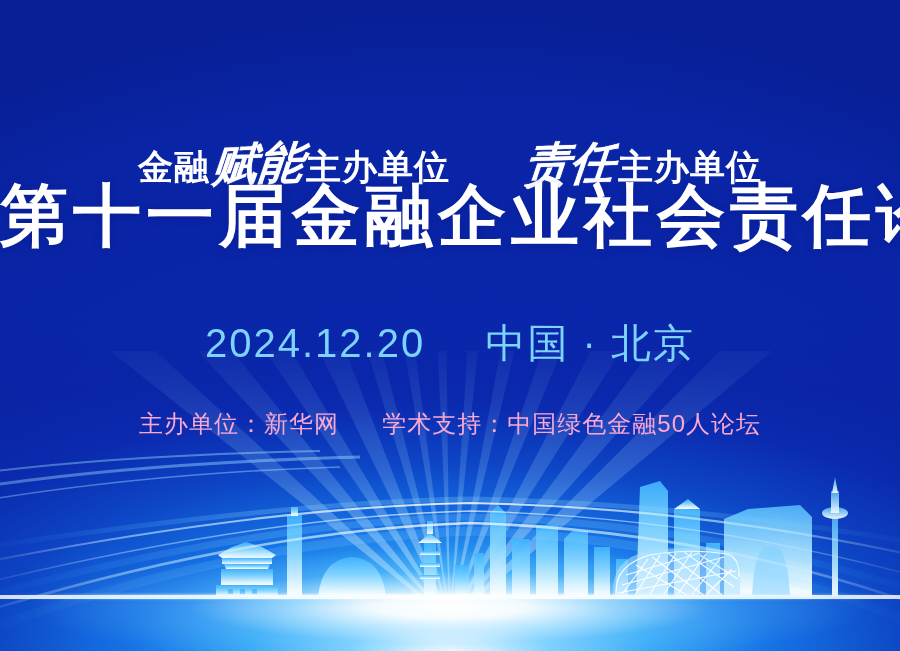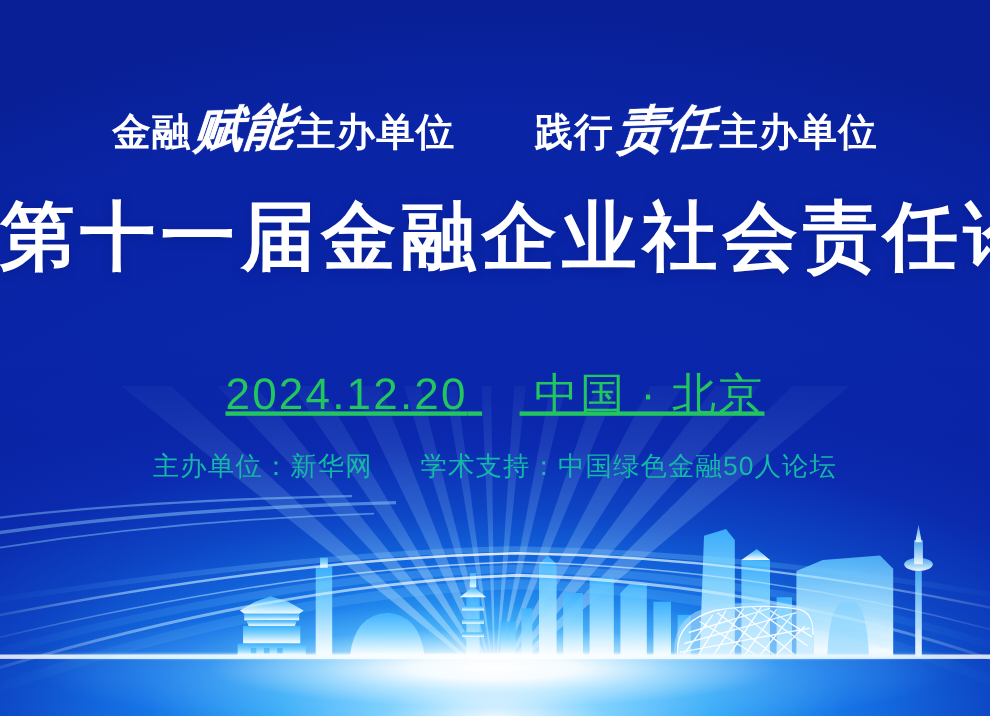--- a/index.html
+++ b/index.html
@@ -62,21 +62,21 @@
   .skyline svg{display:block;width:100%;height:100%;}
 
   
   .content{position:absolute;left:0;right:0;top:0;text-align:center;}
 
   .taglines{
     position:absolute;top:94px;left:0;right:0;
     display:flex;justify-content:center;align-items:baseline;
     gap:72px;white-space:nowrap;
   }
-  .tagline{display:flex;align-items:baseline;}
+  .tagline{display:flex;align-items:baseline;margin-top:47px;}
   .tg-plain{
     font-size:35px;font-weight:700;color:#ffffff;
     letter-spacing:1px;line-height:1;
   }
   .tg-brush{
     font-size:45px;font-weight:700;color:#ffffff;
     font-family:"DejaVu Serif","Liberation Serif",serif;
     font-style:italic;
     line-height:1;
     padding:0 3px;
@@ -86,29 +86,29 @@
   }
 
   .main-title{
     position:absolute;top:181px;left:0;right:0;
     font-size:68px;font-weight:700;color:#ffffff;
     letter-spacing:5px;line-height:1;white-space:nowrap;
     text-shadow:0 2px 10px rgba(0,20,120,.35);
   }
 
   .datecity{
-    position:absolute;top:331px;left:0;right:0;
-    font-size:40px;font-weight:400;color:#22c55e;
-    letter-spacing:2px;white-space:nowrap;text-decoration:underline;
+    position:absolute;top:316px;left:0;right:0;
+    font-size:40px;font-weight:400;color:#7dd3fc;
+    letter-spacing:2px;white-space:nowrap;
   }
   .datecity .gap{display:inline-block;width:34px;}
 
   .orgline{
     position:absolute;top:408px;left:0;right:0;
-    font-size:24px;font-weight:500;color:#14b8a6;
+    font-size:24px;font-weight:500;color:#f9a8d4;
     letter-spacing:1px;white-space:nowrap;
   }
   .orgline .gap{display:inline-block;width:28px;}
 </style>
 </head>
 <body>
 
 <div id="poster">
 
   <div class="bg-base"></div>
@@ -270,21 +270,20 @@
 
     <div class="taglines">
 
       <div class="tagline">
         <span class="tg-plain">金融</span>
         <span class="tg-brush">赋能</span>
         <span class="tg-plain">主办单位</span>
       </div>
 
       <div class="tagline">
-        <span class="tg-plain">践行</span>
         <span class="tg-brush">责任</span>
         <span class="tg-plain">主办单位</span>
       </div>
 
     </div>
 
     <div class="main-title">第十一届金融企业社会责任论坛</div>
 
     <div class="datecity">
       <span>2024.12.20</span>

